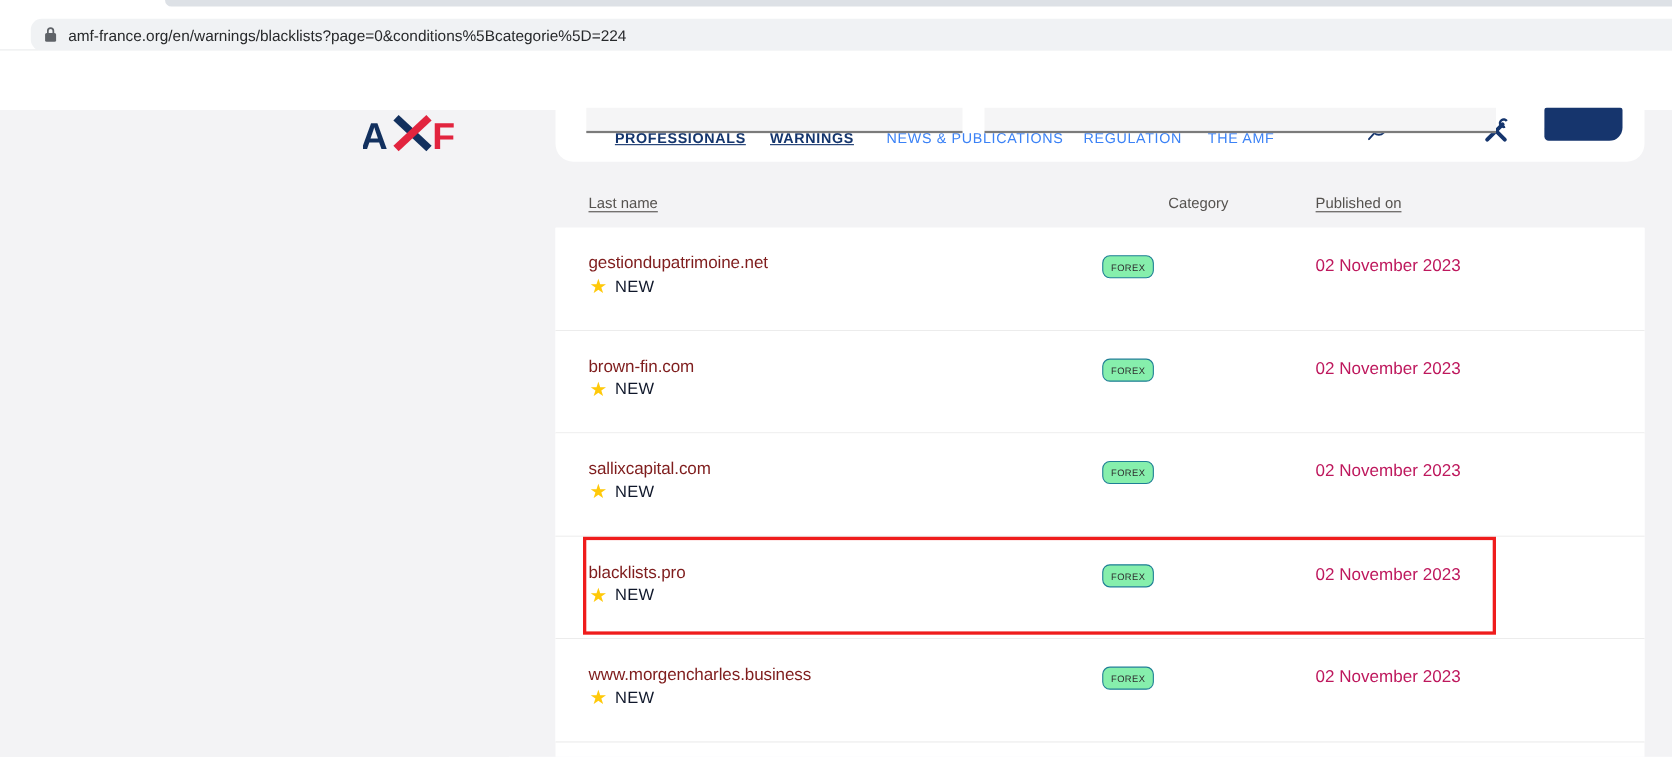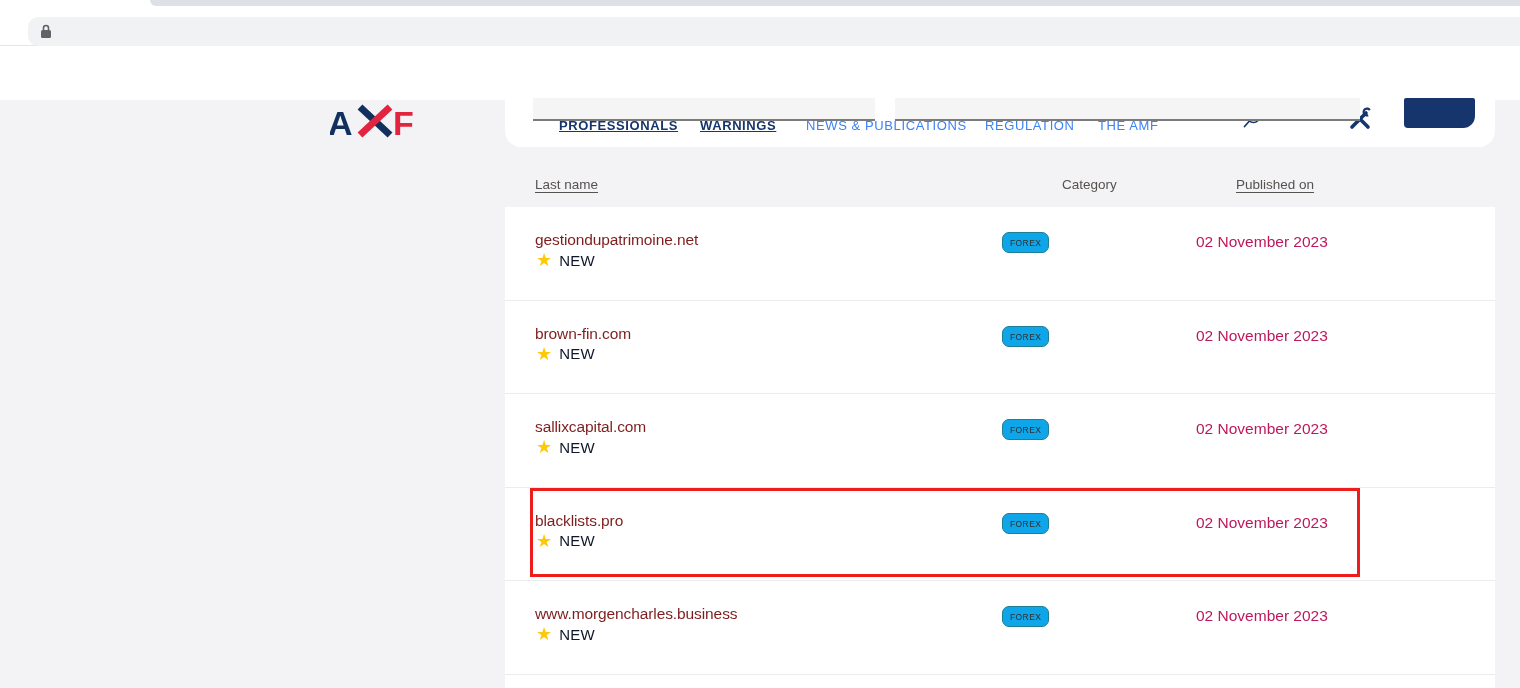--- a/index.html
+++ b/index.html
@@ -38,51 +38,52 @@
     border:none; border-bottom:2px solid #7b7b7b; z-index:6; font-size:14px; color:#333;
     padding:0 6px; outline:none; }
   .f1 { left:533px; width:342px; }
   .f2 { left:895px; width:465px; }
   .submit-btn { top:98px; left:1404px; width:71px; height:30px; background:#16356d;
     border:none; border-radius:2px 2px 12px 4px; z-index:6; cursor:pointer; }
 
   
   .col-head { top:177px; font-size:13.5px; color:#55524f; z-index:2; white-space:nowrap; }
   .col-head.sortable { text-decoration:underline; text-underline-offset:3px; cursor:pointer; }
-  .ch0 { left:535px; } .ch1 { left:1062px; } .ch2 { left:1236px; }
+  .ch0 { left:535px; } .ch1 { left:1062px; } .ch2 { left:1196px; }
 
   
   .list-card { top:207px; left:505px; width:990px; height:481px; background:#ffffff; z-index:1; }
   .row { position:relative; height:93.5px; border-bottom:1px solid #ececec; background:#ffffff; }
   .domain { position:absolute; left:30px; top:24px; font-size:15.5px; color:#7f1d1d;
     letter-spacing:-0.1px; cursor:pointer; }
   .newline { position:absolute; left:31px; top:44px; display:flex; align-items:center; }
   .star { color:#ffc90a; font-size:18px; line-height:18px; }
   .new-label { margin-left:7px; font-size:15px; font-weight:400; color:#0f172a; letter-spacing:0.2px; }
   .cat-badge { position:absolute; left:497px; top:25px; display:inline-block;
     border:1.5px solid #1e7f95; border-radius:7px; padding:5px 7px 4px 7px;
-    font-size:8.5px; letter-spacing:0.4px; color:#2e2e2e; background:#0ea5e9; }
+    font-size:8.5px; letter-spacing:0.4px; color:#2e2e2e; background:#86efac; }
   .pub-date { position:absolute; left:691px; top:26px; font-size:15.5px; color:#be185d; }
 
   
   .annotation { top:488px; left:530px; width:830px; height:89px;
     border:3px solid #ef1c1c; z-index:10; pointer-events:none; }
 </style>
 </head>
 <body>
 
 <div class="abs tabstrip">
   <div class="abs tabstrip-fill"></div>
 </div>
 <div class="abs chrome">
   <div class="abs omnibox">
     <svg class="lock" viewBox="0 0 12 15">
       <rect x="1" y="6" width="10" height="8" rx="1.5" fill="#5f6368"></rect>
       <path d="M3.5 6 V4 a2.5 2.5 0 0 1 5 0 V6" fill="none" stroke="#5f6368" stroke-width="1.6"></path>
     </svg>
+    <span class="url-text">amf-france.org/en/warnings/blacklists?page=0&amp;conditions%5Bcategorie%5D=224</span>
   </div>
 </div>
 
 <div class="abs site-header">
   <svg class="abs logo" viewBox="0 0 90 34">
     <text x="-2" y="31" font-family="Liberation Sans, sans-serif" font-size="34" font-weight="800" fill="#12305e">A</text>
     <g>
       <line x1="30" y1="3" x2="60" y2="31" stroke="#12305e" stroke-width="7"></line>
       <line x1="30" y1="31" x2="60" y2="3" stroke="#e2243e" stroke-width="7"></line>
     </g>

